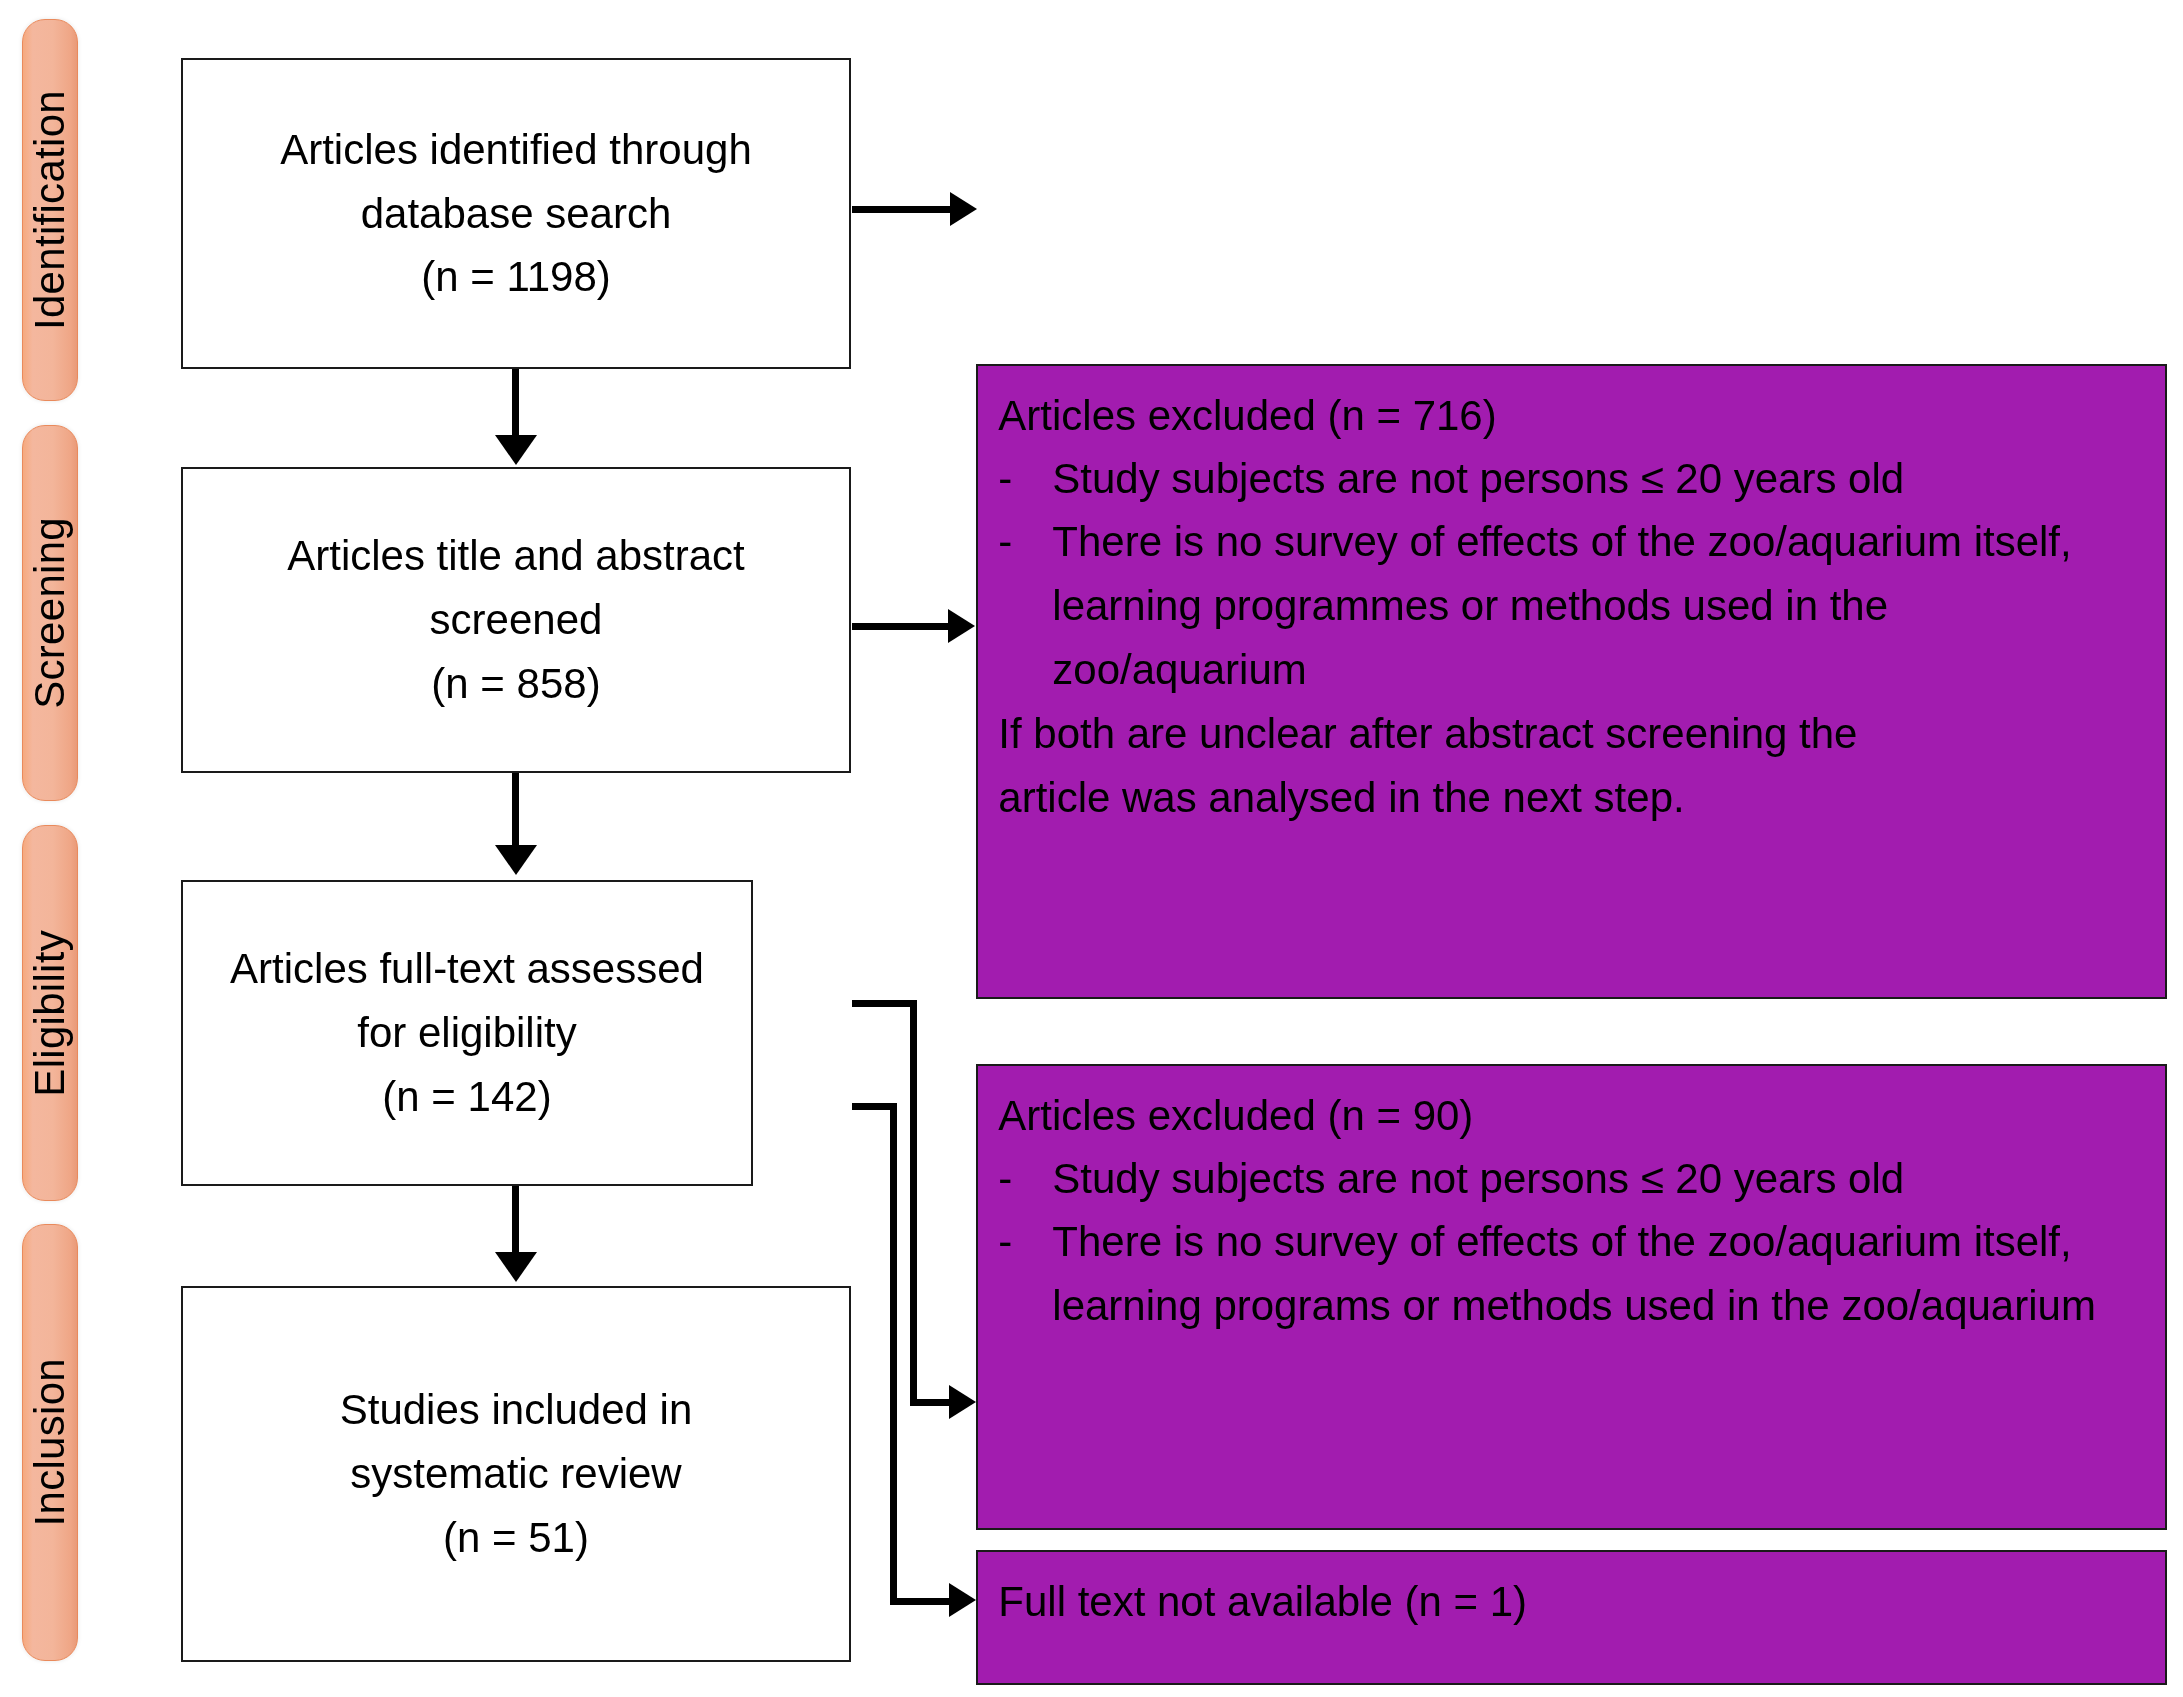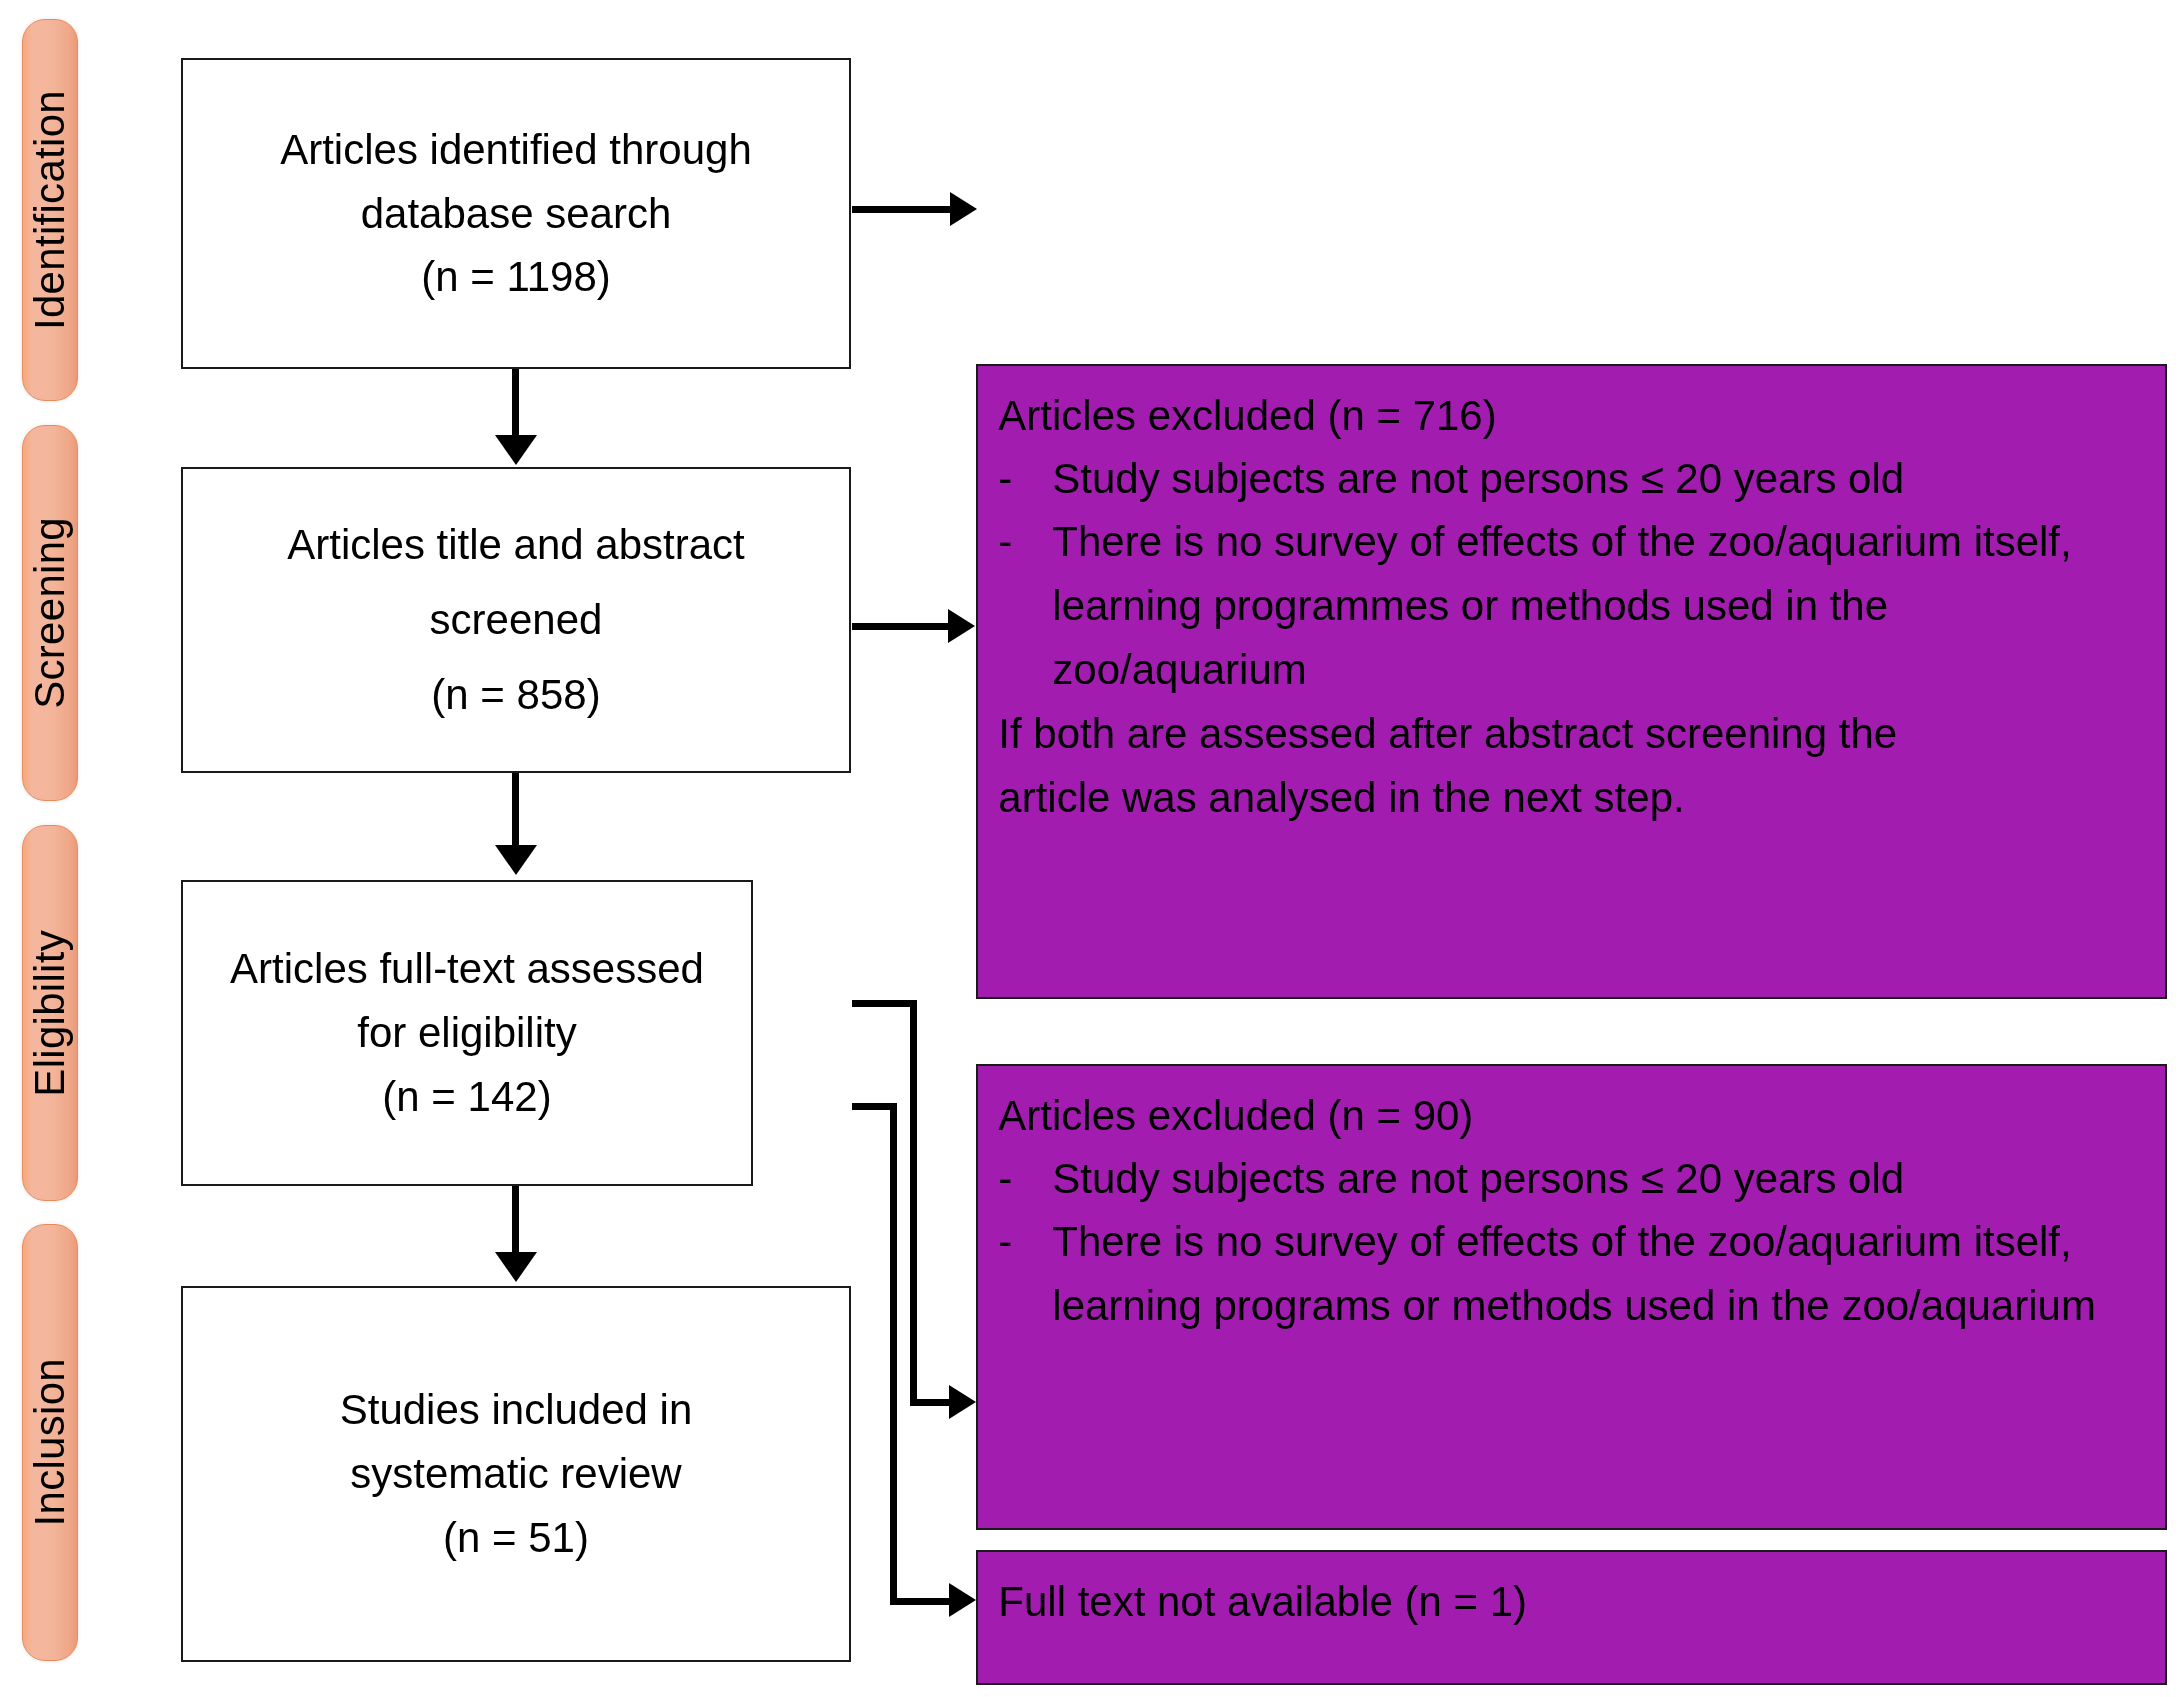--- a/index.html
+++ b/index.html
@@ -131,21 +131,21 @@
   <div class="stage-tab" style="left:22.3px; top:1224px; width:54px; height:435px;">
     <span class="stage-tab-label">Inclusion</span>
   </div>
 
   <div class="pbox pbox-center" style="left:181px; top:58px; width:670px; height:311px;">
     <div class="line">Articles identified through</div>
     <div class="line">database search</div>
     <div class="line">(n = 1198)</div>
   </div>
 
-  <div class="pbox pbox-center" style="left:181px; top:467px; width:670px; height:306px;gap:11px;">
+  <div class="pbox pbox-center" style="left:181px; top:467px; width:670px; height:306px;">
     <div class="line">Articles title and abstract</div>
     <div class="line">screened</div>
     <div class="line">(n = 858)</div>
   </div>
 
   <div class="pbox pbox-center" style="left:181px; top:880px; width:572px; height:306px;">
     <div class="line">Articles full-text assessed</div>
     <div class="line">for eligibility</div>
     <div class="line">(n = 142)</div>
   </div>
@@ -162,21 +162,21 @@
     <ul class="xlist">
       <li class="xitem">
         <span class="xdash">-</span>
         <span class="xtext">Study subjects are not persons ≤ 20 years old</span>
       </li>
       <li class="xitem">
         <span class="xdash">-</span>
         <span class="xtext">There is no survey of effects of the zoo/aquarium itself, learning programmes or methods used in the zoo/aquarium</span>
       </li>
     </ul>
-    <div class="xnote">If both are assessed after abstract screening the</div>
+    <div class="xnote">If both are unclear after abstract screening the</div>
     <div class="xnote">article was analysed in the next step.</div>
   </div>
 
   <div class="xbox" style="left:976px; top:1064px; width:1191px; height:466px;">
     <div class="xtitle">Articles excluded (n = 90)</div>
     <ul class="xlist">
       <li class="xitem">
         <span class="xdash">-</span>
         <span class="xtext">Study subjects are not persons ≤ 20 years old</span>
       </li>

